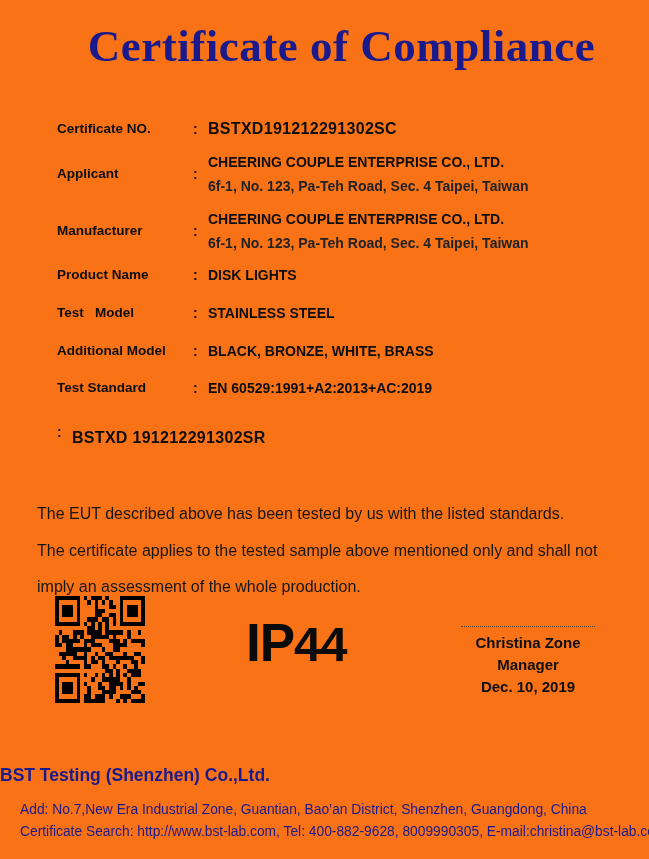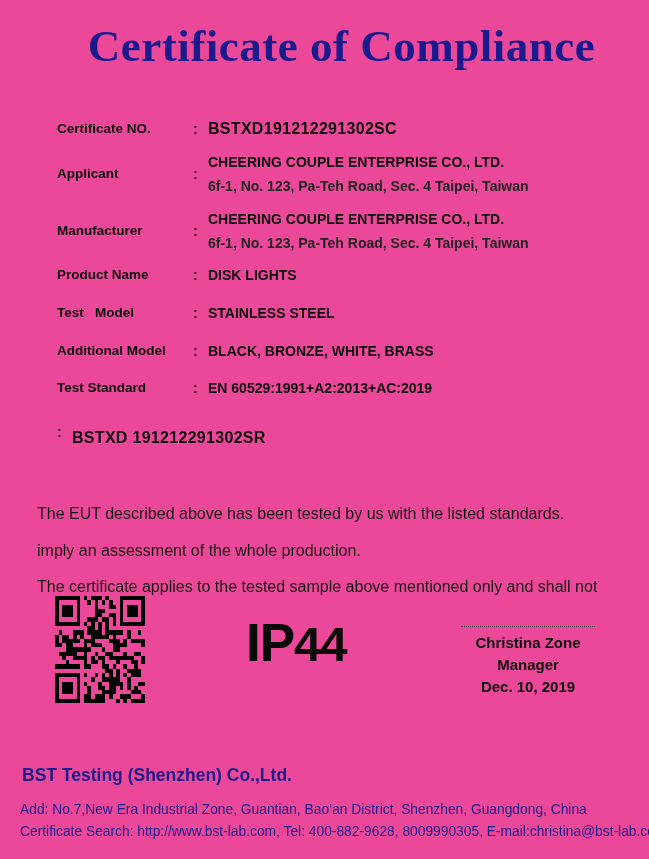--- a/index.html
+++ b/index.html
@@ -1,18 +1,18 @@
 <!DOCTYPE html>
 <html><head>
 <meta charset="utf-8">
 <style>
   * { margin:0; padding:0; box-sizing:border-box; }
   html,body { background:#ffffff; }
   .page {
-    position:relative; width:649px; height:859px; background:#ec4899;
+    position:relative; width:649px; height:859px; background:#f97316;
     font-family:"Liberation Sans", sans-serif; color:#111; overflow:hidden;
     margin:0 auto;
   }
   
   .title {
     position:absolute; top:20px; left:0; width:649px; padding-left:34px;
     text-align:center; font-family:"Liberation Serif", serif;
     font-weight:bold; font-size:45px; line-height:52px; color:#1a1a8c;
     letter-spacing:0.5px; white-space:nowrap;
   }
@@ -35,21 +35,21 @@
   
   .ip { position:absolute; left:246px; top:616px; display:flex; align-items:baseline; color:#0a0a0a; font-weight:bold; white-space:nowrap; }
   .ip-prefix { font-size:53px; line-height:1; letter-spacing:-1px; }
   .ip-digits { font-size:49px; line-height:1; letter-spacing:-1px; }
   
   .sig { position:absolute; left:460px; top:626px; width:136px; text-align:center; }
   .sig-line { border-top:1.5px dotted #444; height:0; width:134px; margin:0 auto 5px auto; }
   .sig-name, .sig-role, .sig-date { font-weight:bold; font-size:15px; line-height:22px; color:#0d0d0d; white-space:nowrap; }
   
   .footer { position:absolute; left:0; top:763px; width:649px; color:#1a1a8c; }
-  .f-company { margin-left:22px; font-weight:bold; font-size:17.5px; line-height:24px; white-space:nowrap; }
+  .f-company { font-weight:bold; font-size:17.5px; line-height:24px; white-space:nowrap; }
   .f-line { margin-left:20px; font-size:13.8px; line-height:22px; white-space:nowrap; }
   .f-addr { margin-top:12px; }
 </style>
 </head>
 <body>
 
 <div class="page">
 
   <div class="title">Certificate of Compliance</div>
 
@@ -113,22 +113,22 @@
 
   <div class="frow lg report" style="top:413px">
     <div class="fcolon">:</div>
     <div class="fval">
         <div class="v1">BSTXD 191212291302SR</div>
       </div>
   </div>
 
   <div class="body-text">
     <div>The EUT described above has been tested by us with the listed standards.</div>
+    <div>The certificate applies to the tested sample above mentioned only and shall not</div>
     <div>imply an assessment of the whole production.</div>
-    <div>The certificate applies to the tested sample above mentioned only and shall not</div>
   </div>
 
   <div class="qr"><svg viewBox="0 0 25 25" width="100%" height="100%" preserveAspectRatio="none" shape-rendering="crispEdges">
         <g fill="#000">
           <rect x="0" y="0" width="1" height="1"></rect>
           <rect x="1" y="0" width="1" height="1"></rect>
           <rect x="2" y="0" width="1" height="1"></rect>
           <rect x="3" y="0" width="1" height="1"></rect>
           <rect x="4" y="0" width="1" height="1"></rect>
           <rect x="5" y="0" width="1" height="1"></rect>

